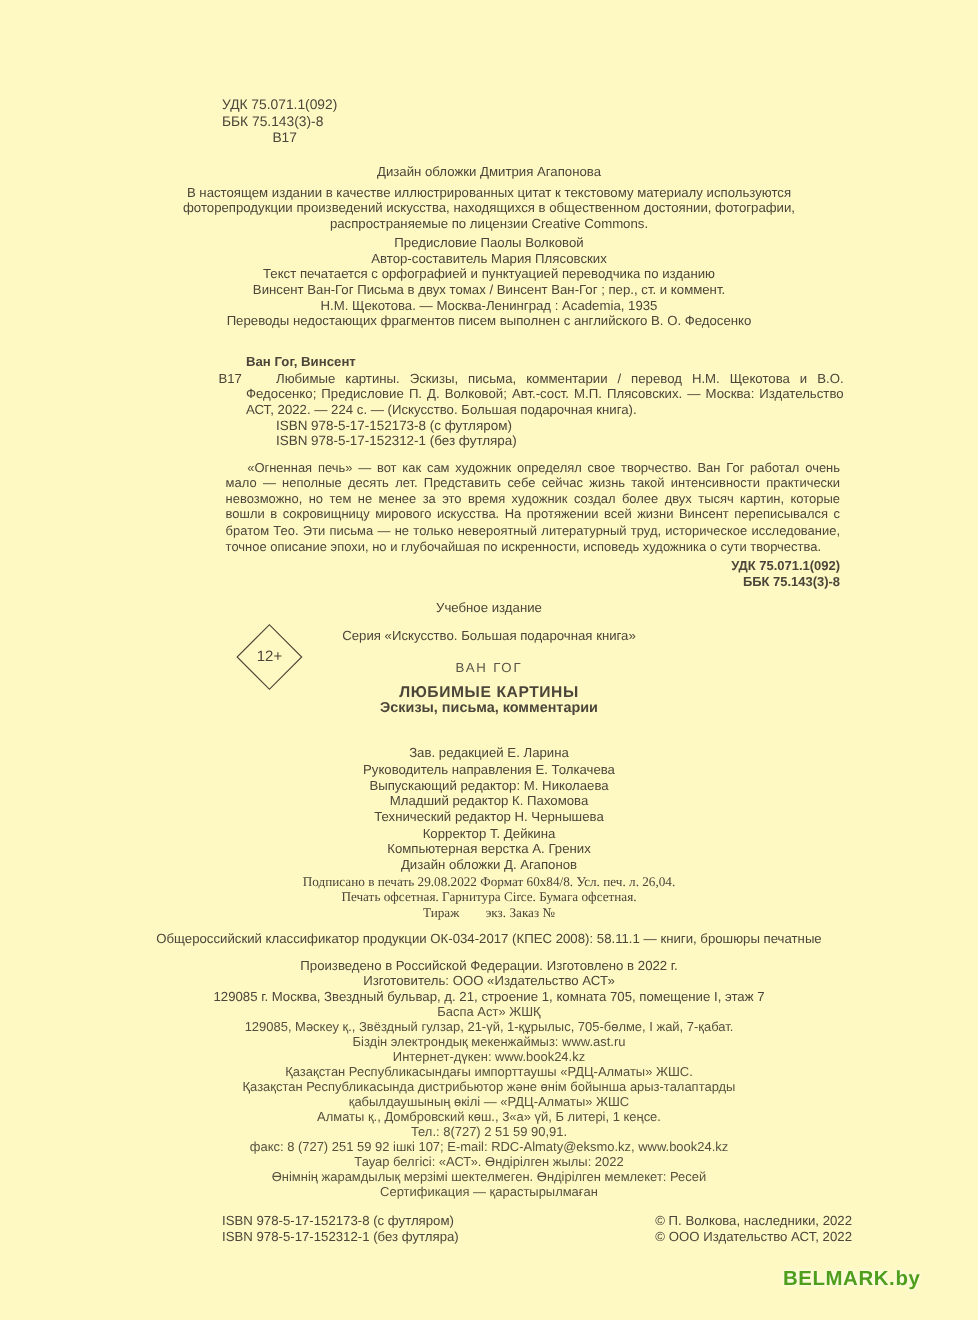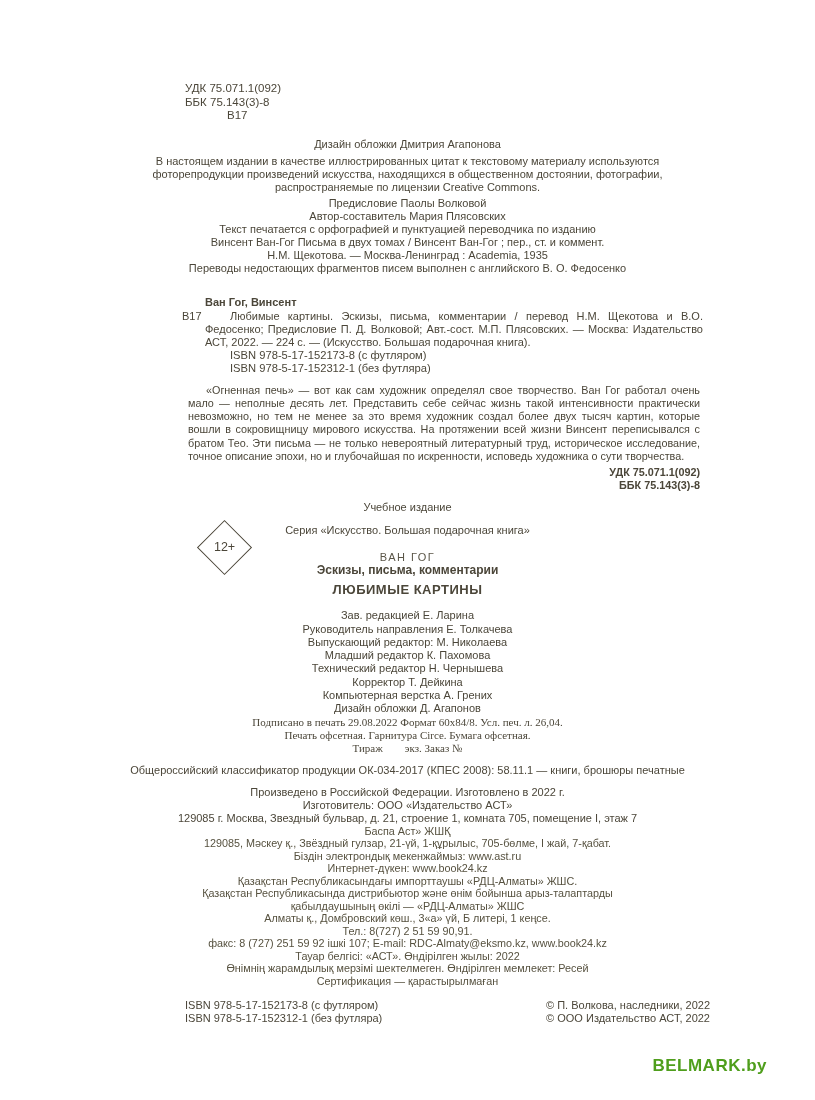--- a/index.html
+++ b/index.html
@@ -36,38 +36,38 @@
   .series{margin-top:10px;}
   .book-author{margin-top:14px;letter-spacing:1.5px;color:#5a5547;text-align:center;}
   .book-title{margin-top:6px;font-size:13px;font-weight:bold;letter-spacing:0.5px;}
   .book-subtitle{font-size:12px;font-weight:bold;}
   .badge{
     position:absolute;left:205px;top:528px;width:37px;height:37px;
     border:1.3px solid #4b4639;transform:rotate(45deg);
     display:flex;align-items:center;justify-content:center;
   }
   .badge span{transform:rotate(-45deg);font-size:12.5px;color:#4b4639;}
-  .staff{margin-top:13px;}
+  .staff{margin-top:26px;}
   .staff div{line-height:13.3px;}
   .print-info{font-family:Liberation Serif, serif;}
   .classifier{margin-top:9px;}
   .manufacture{margin-top:9px;}
   .kazakh{margin-top:0px;font-size:10.8px;line-height:12.5px;color:#56513f;}
   .footer{display:flex;justify-content:space-between;margin:12px 105px 0 185px;font-size:11px;line-height:13px;}
   .footer .copy{text-align:right;}
   .watermark{
     position:absolute;right:48px;bottom:28px;
     font-size:17px;font-weight:bold;letter-spacing:0.5px;
     text-shadow:0 0 4px #ffffff;
   }
 </style>
 </head>
 <body>
 
-<div class="page" style="background: #ffffff; color: rgb(75, 70, 57);">
+<div class="page" style="background: #fef9c3; color: rgb(75, 70, 57);">
 
   <div class="top-codes">
     <div class="code-line">УДК 75.071.1(092)</div>
     <div class="code-line">ББК 75.143(3)-8</div>
     <div class="code-line indent">В17</div>
   </div>
 
   <div class="c cover-design">
     <span>Дизайн обложки</span>
     <span class="it">Дмитрия Агапонова</span>
@@ -105,22 +105,22 @@
 
   <div class="right-codes">
     <div>УДК 75.071.1(092)</div>
     <div>ББК 75.143(3)-8</div>
   </div>
 
   <div class="c it edition-type">Учебное издание</div>
   <div class="c series">Серия «Искусство. Большая подарочная книга»</div>
 
   <div class="c book-author">ВАН ГОГ</div>
+  <div class="c book-title">ЛЮБИМЫЕ КАРТИНЫ</div>
   <div class="c book-subtitle">Эскизы, письма, комментарии</div>
-  <div class="c book-title">ЛЮБИМЫЕ КАРТИНЫ</div>
 
   <div class="badge">
     <span>12+</span>
   </div>
 
   <div class="staff">
     <div class="c"><span>Зав. редакцией</span> <span class="it">Е. Ларина</span></div>
     <div class="c"><span>Руководитель направления</span> <span class="it">Е. Толкачева</span></div>
     <div class="c"><span>Выпускающий редактор:</span> <span class="it">М. Николаева</span></div>
     <div class="c"><span>Младший редактор</span> <span class="it">К. Пахомова</span></div>

